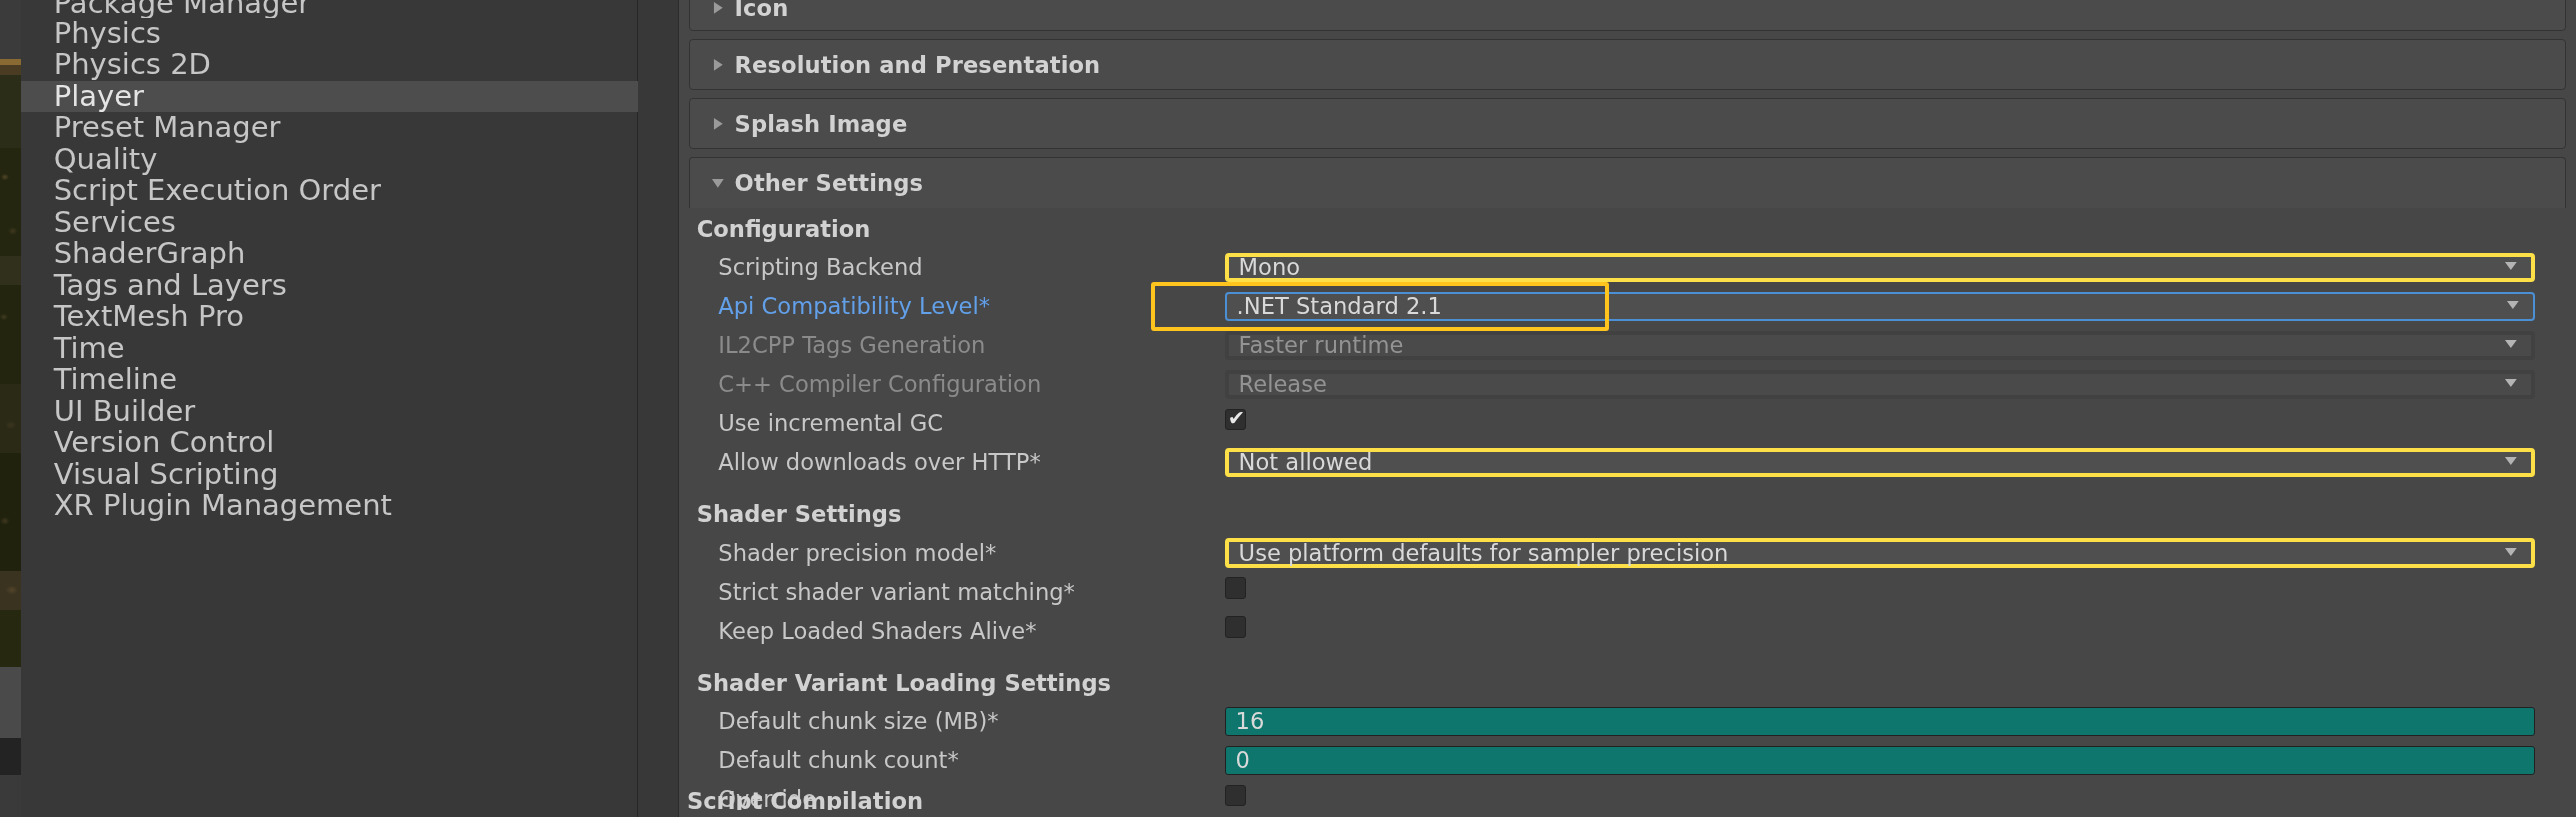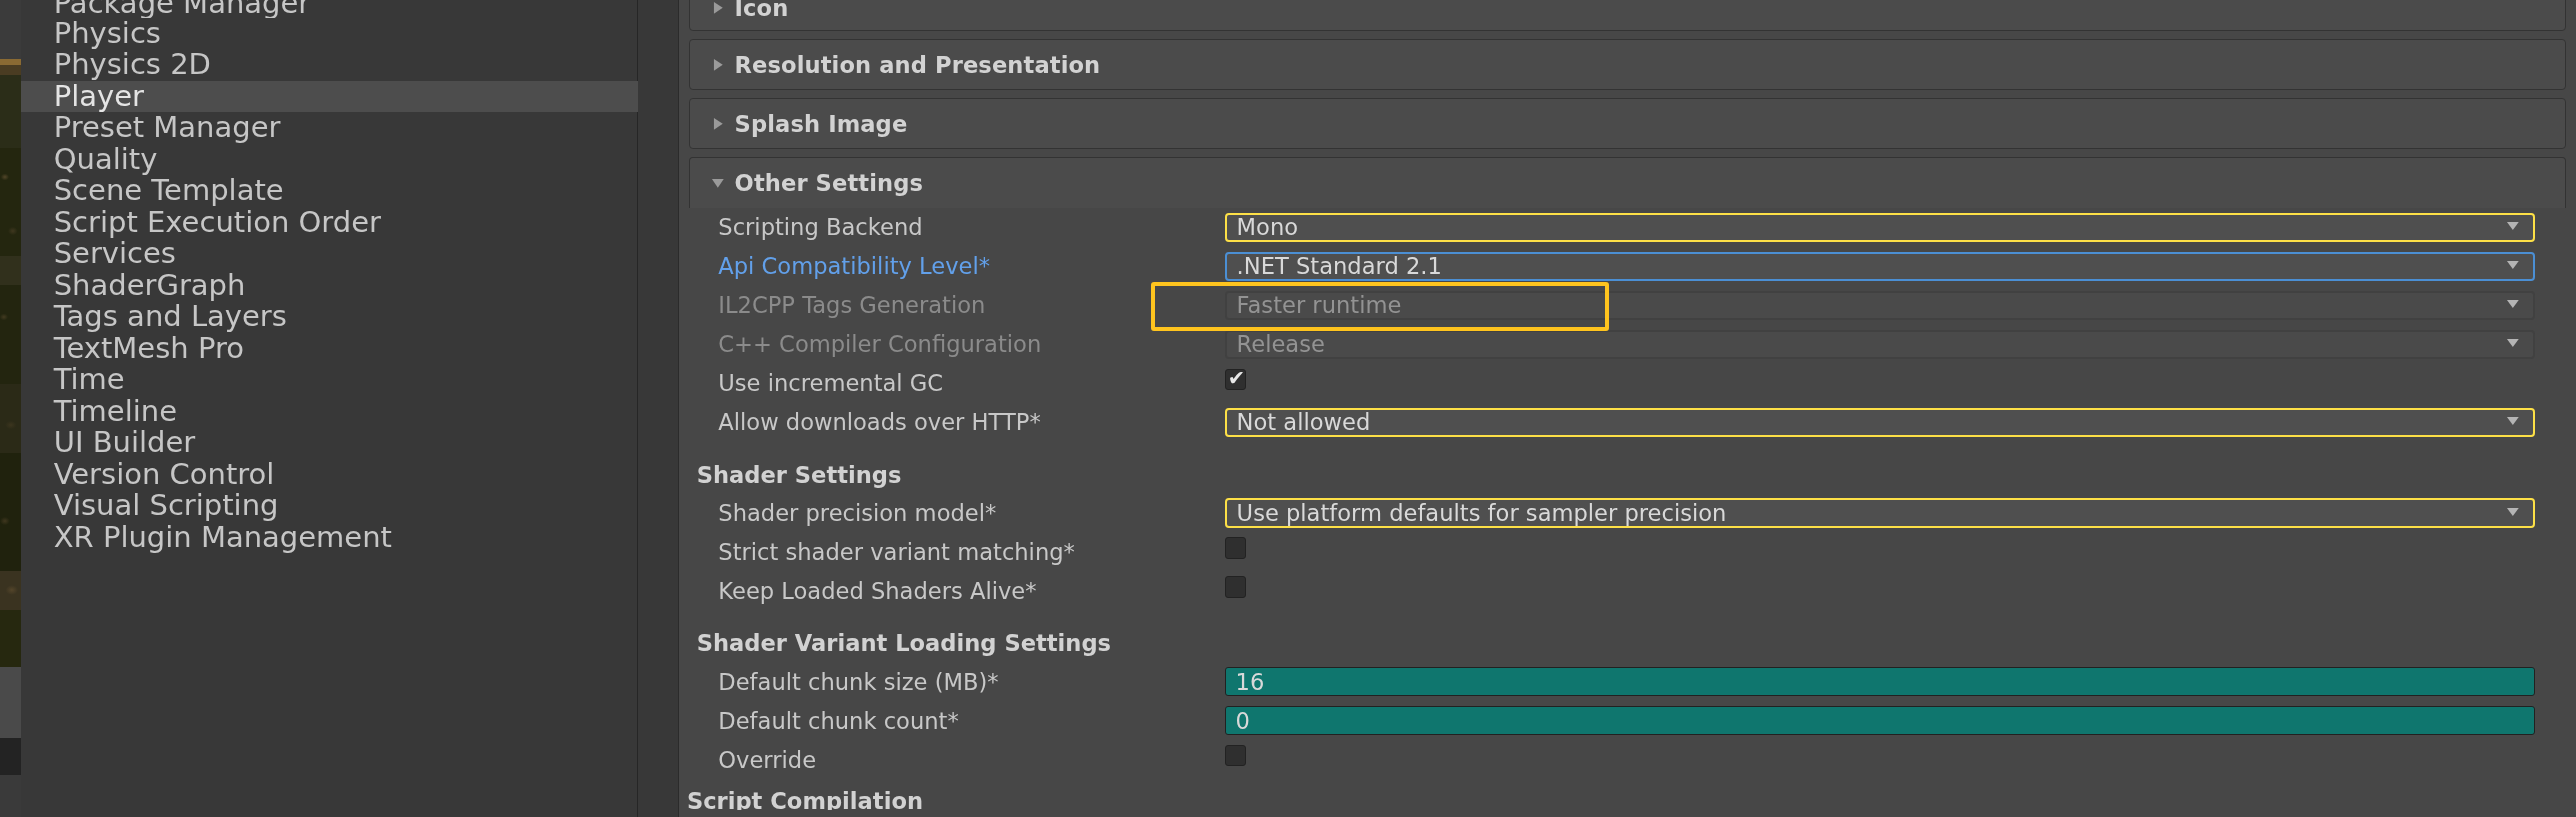--- a/index.html
+++ b/index.html
@@ -67,21 +67,21 @@
 
   .group-head{ font-size:22.6px; font-weight:bold; color:#d2d2d2; padding:7.9px 0 5.9px 7.9px; }
 
   .row{ position:relative; height:39px; display:flex; align-items:center; }
   .row .label{ width:536px; padding-left:29.5px; font-size:22.6px; color:#c8c8c8; white-space:nowrap; }
   .row .label.accent{ color:#62a0ea; }
   .row .label.disabled{ color:#8b8b8b; }
 
   .field{ position:relative; flex:1; margin-right:31.5px; height:29.5px; }
 
-  .popup{ position:absolute; inset:0; background:#4f4f4f; border:2px solid #fde047;
+  .popup{ position:absolute; inset:0; background:#4f4f4f; border:4px solid #fde047;
           border-radius:3.9px; display:flex; align-items:center; }
   .popup.disabled{ background:#4a4a4a; border-color:#414141; }
   .popup.focused{ border:2px solid #4b8fd4; }
   .popup .ptext{ font-size:22.6px; color:#d9d9d9; padding-left:9.8px; white-space:nowrap; }
   .popup.disabled .ptext{ color:#939393; }
   .popup .pcaret{ position:absolute; right:9.8px; top:50%; transform:translateY(-50%); }
 
   .numfield{ position:absolute; inset:0; background:#0f766e; border:1px solid #212121;
              border-radius:3px; display:flex; align-items:center; }
   .numfield .ntext{ font-size:22.6px; color:#d9d9d9; padding-left:9.8px; }
@@ -110,21 +110,20 @@
   <div class="edge-bot"></div>
 </div>
 
 <div class="sidebar" id="sidebar">
       <div class="nav-item clipped-top">Package Manager</div>
       <div class="nav-item">Physics</div>
       <div class="nav-item">Physics 2D</div>
       <div class="nav-item selected">Player</div>
       <div class="nav-item">Preset Manager</div>
       <div class="nav-item">Quality</div>
-      <div class="nav-item">Scene Template</div>
       <div class="nav-item">Script Execution Order</div>
       <div class="nav-item">Services</div>
       <div class="nav-item">ShaderGraph</div>
       <div class="nav-item">Tags and Layers</div>
       <div class="nav-item">TextMesh Pro</div>
       <div class="nav-item">Time</div>
       <div class="nav-item">Timeline</div>
       <div class="nav-item">UI Builder</div>
       <div class="nav-item">Version Control</div>
       <div class="nav-item">Visual Scripting</div>
@@ -167,20 +166,21 @@
   <div class="foldout" style="margin-bottom:0;border-bottom:none;border-radius:3.9px 3.9px 0 0;">
     <span class="arrow">
       <svg width="17.7" height="17.7" viewBox="0 0 18 18">
             <path d="M3 5 L15 5 L9 14 Z" fill="#9a9a9a"></path>
           </svg>
     </span>
     <span class="foldout-title">Other Settings</span>
   </div>
 
   <div class="os-body">
+    <div class="group-head">Configuration</div>
     <div id="rows-configuration">
           <div class="row">
             <div class="label">Scripting Backend</div>
             <div class="field">
               <div class="popup">
                 <span class="ptext">Mono</span>
                 <span class="pcaret"><svg width="19.7" height="19.7" viewBox="0 0 20 20">
                     <path d="M4 7 L16 7 L10 15 Z" fill="#b4b4b4"></path>
                   </svg></span>
               </div>

